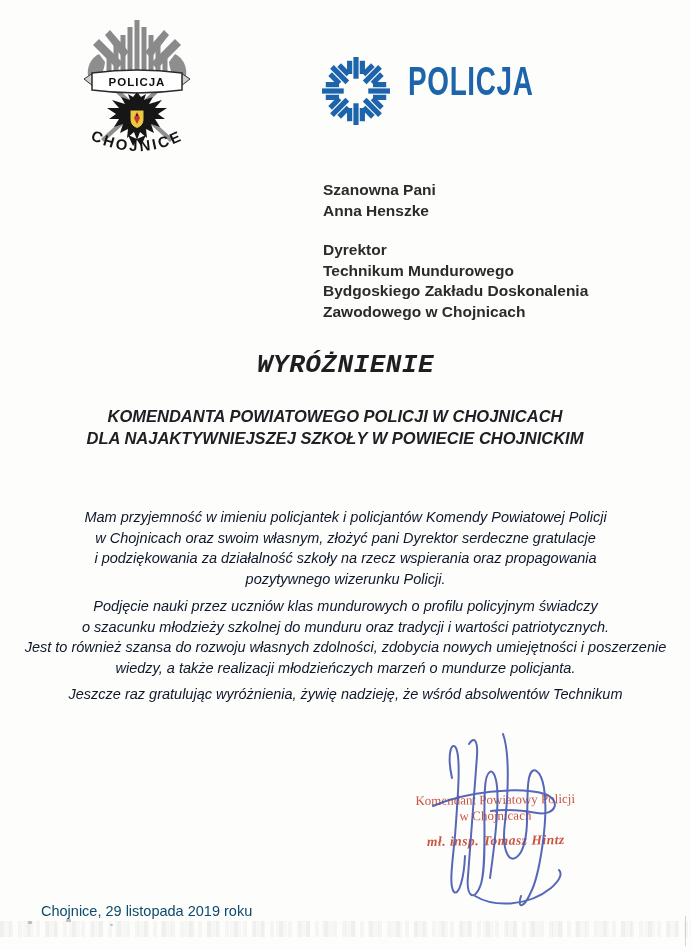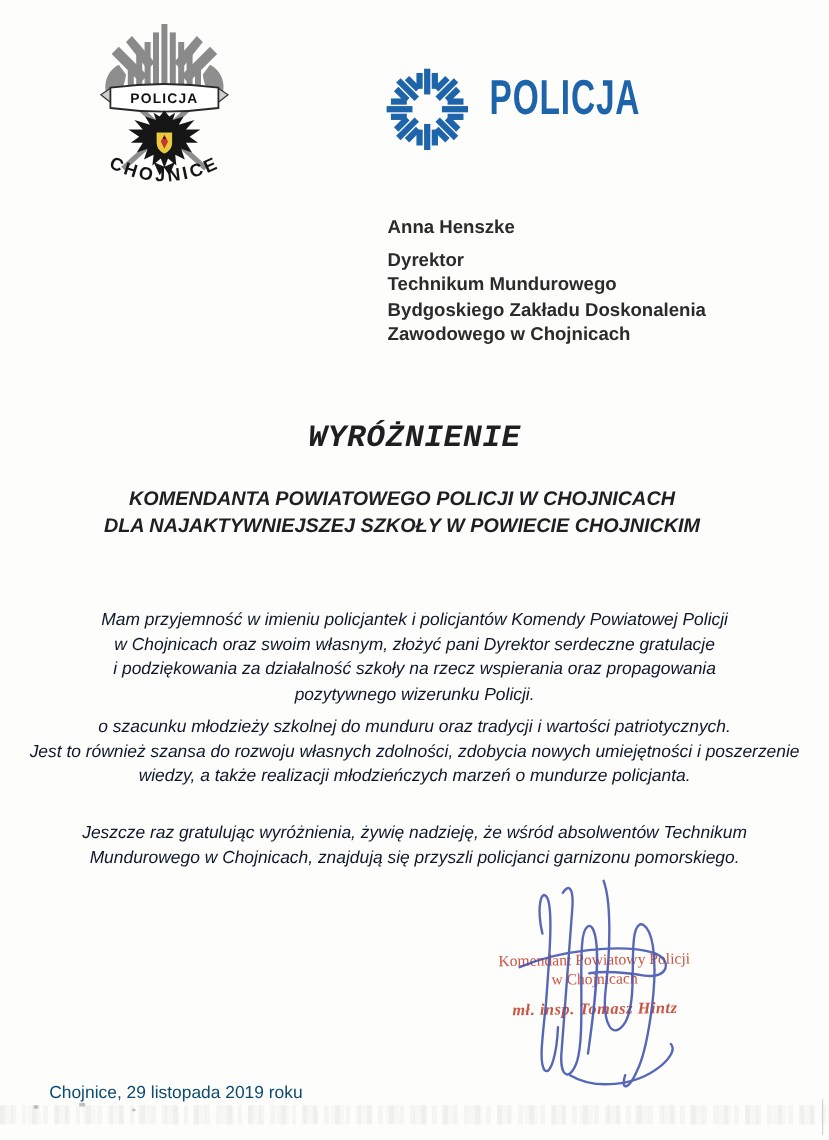--- a/index.html
+++ b/index.html
@@ -18,21 +18,21 @@
     color:#1d64ab; letter-spacing:1px;
     transform:scaleX(.68); transform-origin:left top;
     white-space:nowrap;
   }
   
   .recipient {
     position:absolute; left:323px; top:180px;
     font-weight:bold; font-size:15.5px; line-height:20.5px;
     color:#2b2b2b; white-space:nowrap;
   }
-  .recipient .group2 { margin-top:7px; }
+  .recipient .group2 { margin-top:19px; }
   
   .title {
     position:absolute; left:0; top:350px; width:691px;
     text-align:center; font-size:26px; font-weight:bold; font-style:italic;
     letter-spacing:.5px; color:#1f1f22;font-family:Liberation Mono, monospace;
   }
   .subtitle {
     position:absolute; left:0; top:406px; width:670px;
     text-align:center; font-size:16.5px; font-weight:bold; font-style:italic;
     line-height:21.5px; color:#202024;
@@ -141,20 +141,21 @@
         <use href="#ray" transform="rotate(225)"></use>
         <use href="#ray" transform="rotate(270)"></use>
         <use href="#ray" transform="rotate(315)"></use>
       </g>
     </svg>
   </div>
   <div class="logo-word">POLICJA</div>
 
   <div class="recipient">
     <div class="group1">
+      <div>Szanowna Pani</div>
       <div>Anna Henszke</div>
     </div>
     <div class="group2">
       <div>Dyrektor</div>
       <div>Technikum Mundurowego</div>
       <div>Bydgoskiego Zakładu Doskonalenia</div>
       <div>Zawodowego w Chojnicach</div>
     </div>
   </div>
 
@@ -165,27 +166,27 @@
     <div>DLA NAJAKTYWNIEJSZEJ SZKOŁY W POWIECIE CHOJNICKIM</div>
   </div>
 
   <div class="para p1">
     <div>Mam przyjemność w imieniu policjantek i policjantów Komendy Powiatowej Policji</div>
     <div>w Chojnicach oraz swoim własnym, złożyć pani Dyrektor serdeczne gratulacje</div>
     <div>i podziękowania za działalność szkoły na rzecz wspierania oraz propagowania</div>
     <div>pozytywnego wizerunku Policji.</div>
   </div>
   <div class="para p2">
+    <div>Podjęcie nauki przez uczniów klas mundurowych o profilu policyjnym świadczy</div>
     <div>o szacunku młodzieży szkolnej do munduru oraz tradycji i wartości patriotycznych.</div>
     <div>Jest to również szansa do rozwoju własnych zdolności, zdobycia nowych umiejętności i poszerzenie</div>
     <div>wiedzy, a także realizacji młodzieńczych marzeń o mundurze policjanta.</div>
   </div>
   <div class="para p3">
     <div>Jeszcze raz gratulując wyróżnienia, żywię nadzieję, że wśród absolwentów Technikum</div>
-    <div>Mundurowego w Chojnicach, znajdują się przyszli policjanci garnizonu pomorskiego.</div>
   </div>
 
   <div class="stamp">
     <div>Komendant Powiatowy Policji</div>
     <div>w Chojnicach</div>
     <div class="rank">mł. insp. Tomasz Hintz</div>
   </div>
 
   <svg class="signature-svg" width="145" height="185" viewBox="0 0 145 185">
     <g fill="none" stroke="#4153ae" stroke-width="2" stroke-linecap="round" opacity="0.88">

